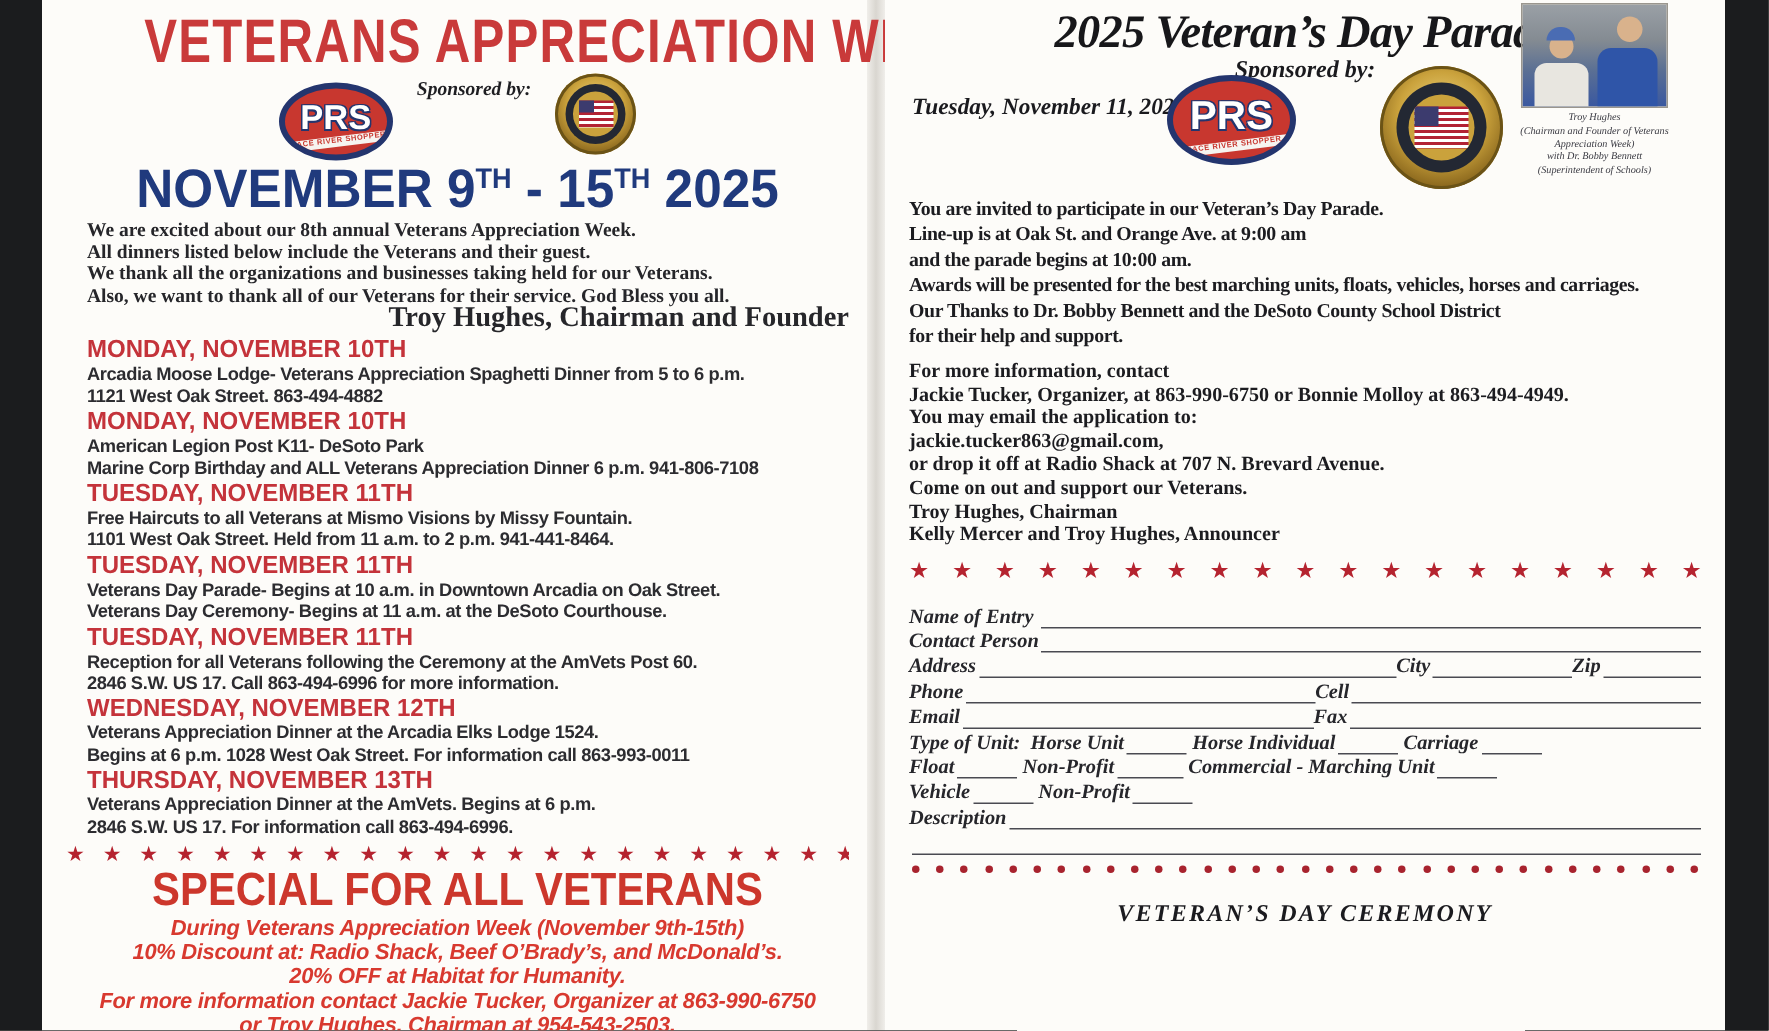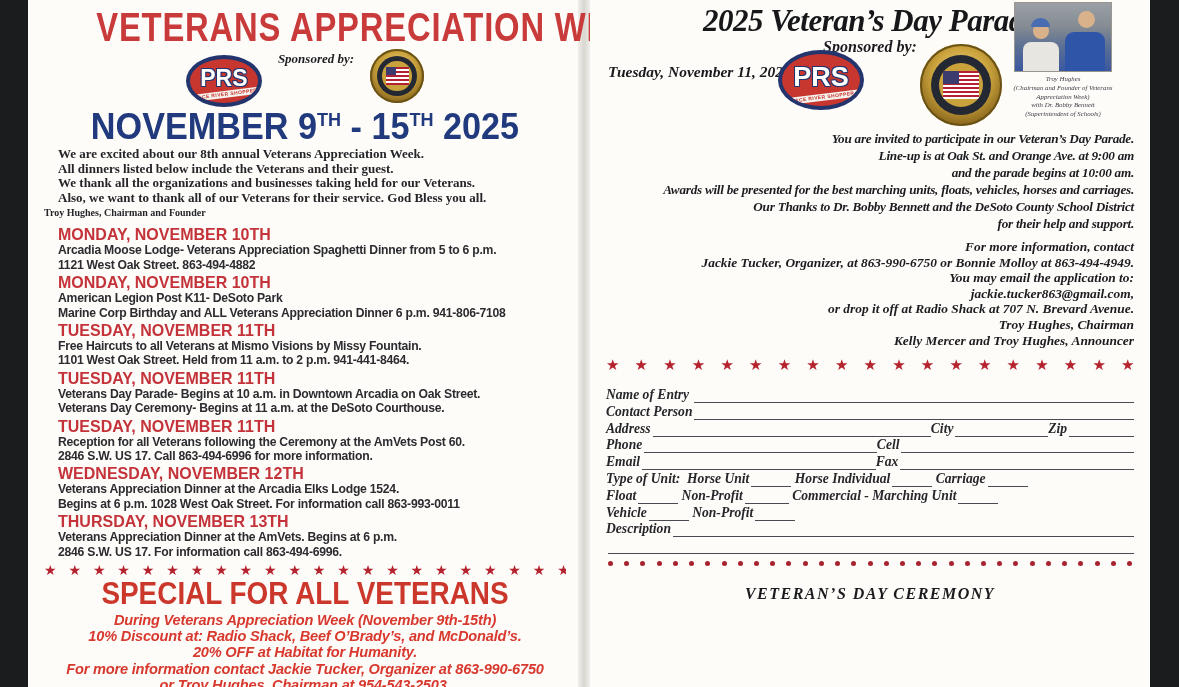--- a/index.html
+++ b/index.html
@@ -16,21 +16,21 @@
   .vaw-title{font-weight:bold;font-size:41px;line-height:38px;color:#c93a3a;text-align:center;
              transform:scaleX(.8);transform-origin:center;white-space:nowrap;margin-top:8px;letter-spacing:1px;}
   .sponsor-row{display:flex;justify-content:center;align-items:flex-start;gap:16px;height:52px;margin-top:3px;}
   .sponsored-label{font-family:"Liberation Serif",serif;font-style:italic;font-weight:bold;
                    font-size:13px;color:#1e1e22;margin-top:2px;}
   .nov-date{font-weight:bold;color:#203a7d;font-size:36px;line-height:35px;text-align:center;
             transform:scaleX(.95);white-space:nowrap;margin-top:1px;}
   .nov-date sup{font-size:19px;}
   .intro{font-family:"Liberation Serif",serif;font-weight:bold;font-size:13px;line-height:14.6px;
          color:#26262a;margin:3px 2px 0 14px;}
-  .intro-sign{text-align:left;font-family:"Liberation Serif",serif;font-weight:bold;font-size:10px;
+  .intro-sign{text-align:right;font-family:"Liberation Serif",serif;font-weight:bold;font-size:19px;
               line-height:15px;color:#26262a;}
   .events{margin:6px 0 0 14px;}
   .event{margin-bottom:2px;}
   .event-h{font-weight:bold;font-size:16.5px;line-height:17px;color:#c4333a;transform:scaleX(.97);
            transform-origin:left;}
   .event-l{font-weight:bold;font-size:12.2px;line-height:14.4px;color:#2c2c30;letter-spacing:-0.25px;}
   .stars{text-align:center;color:#b5232f;font-size:14px;line-height:16px;letter-spacing:4px;
          margin-top:3px;white-space:nowrap;overflow:hidden;}
   .special-h{font-weight:bold;font-size:31px;line-height:30px;color:#cc372c;text-align:center;
              transform:scaleX(.9);white-space:nowrap;margin-top:1px;}
@@ -73,21 +73,21 @@
          background:linear-gradient(180deg,#9aa0a6 0%,#848b92 35%,#5a6f94 65%,#3a58a0 100%);
          border:1px solid #9a968e;box-sizing:border-box;}
   .p-torso-l{position:absolute;left:8%;bottom:0;width:38%;height:42%;background:#e8e6e0;border-radius:8px 8px 0 0;}
   .p-torso-r{position:absolute;right:6%;bottom:0;width:42%;height:58%;background:#2f55a8;border-radius:9px 9px 0 0;}
   .p-head{position:absolute;border-radius:50%;background:#d9b28c;}
   .p-head-l{left:19%;top:30%;width:16px;height:16px;}
   .p-head-r{right:17%;top:12%;width:17px;height:17px;}
   .p-cap{position:absolute;left:17%;top:22%;width:19px;height:9px;border-radius:9px 9px 0 0;background:#4a6cb3;}
   .photo-cap{position:absolute;right:4px;top:75px;width:134px;text-align:center;
              font-family:"Liberation Serif",serif;font-style:italic;font-size:6.8px;line-height:8.8px;color:#3c3c44;}
-  .vdp-par{font-family:"Liberation Serif",serif;font-weight:bold;font-style:italic;text-align:right;color:#1c1c20;}
+  .vdp-par{font-family:"Liberation Serif",serif;font-weight:bold;text-align:left;color:#1c1c20;}
   .invite{font-size:13.2px;line-height:17px;letter-spacing:-0.25px;margin-top:2px;}
   .info{font-size:13.4px;line-height:15.6px;margin-top:7px;}
   .r-stars{margin-top:9px;font-size:15px;letter-spacing:5.5px;}
   .form{margin-top:13px;font-family:"Liberation Serif",serif;font-weight:bold;font-style:italic;
         font-size:13.6px;color:#26262b;}
   .f-row{display:flex;align-items:flex-end;height:16.8px;text-align:right;}
   .f-label{white-space:pre;}
   .f-line{border-bottom:1.5px solid #4a4a52;height:12px;box-sizing:border-box;margin-left:2px;}
   .dots{display:flex;justify-content:space-between;margin-top:7px;padding:0 2px;}
   .dot{width:5px;height:5px;border-radius:50%;background:#a8232e;flex:none;}
@@ -229,20 +229,21 @@
         <div>Awards will be presented for the best marching units, floats, vehicles, horses and carriages.</div>
         <div>Our Thanks to Dr. Bobby Bennett and the DeSoto County School District</div>
         <div>for their help and support.</div>
       </div>
     <div class="vdp-par info">
         <div>For more information, contact</div>
         <div>Jackie Tucker, Organizer, at 863-990-6750 or Bonnie Molloy at 863-494-4949.</div>
         <div>You may email the application to:</div>
         <div>jackie.tucker863@gmail.com,</div>
         <div>or drop it off at Radio Shack at 707 N. Brevard Avenue.</div>
+        <div>Come on out and support our Veterans.</div>
         <div>Troy Hughes, Chairman</div>
         <div>Kelly Mercer and Troy Hughes, Announcer</div>
       </div>
 
     <div class="stars r-stars">★ ★ ★ ★ ★ ★ ★ ★ ★ ★ ★ ★ ★ ★ ★ ★ ★ ★ ★ ★ ★ ★ ★ ★ ★ ★</div>
 
     <div class="form">
         <div class="f-row">
           <span class="f-label">Name of Entry </span>
           <span class="f-line" style="flex: 1 1 0px;"></span>

